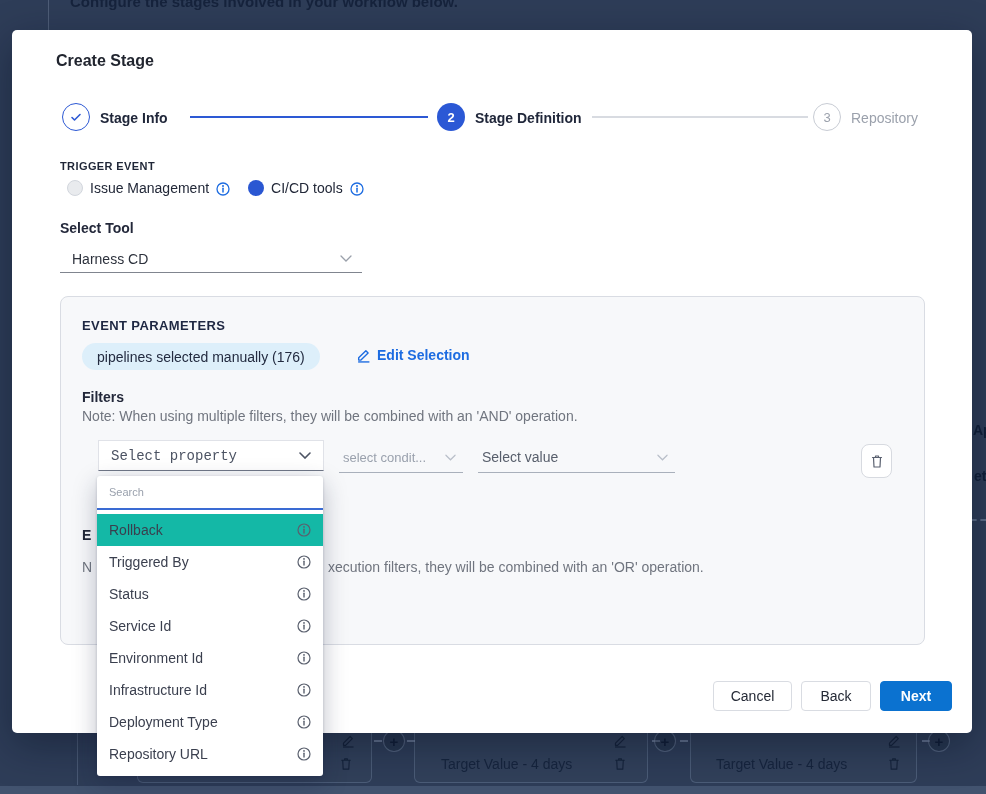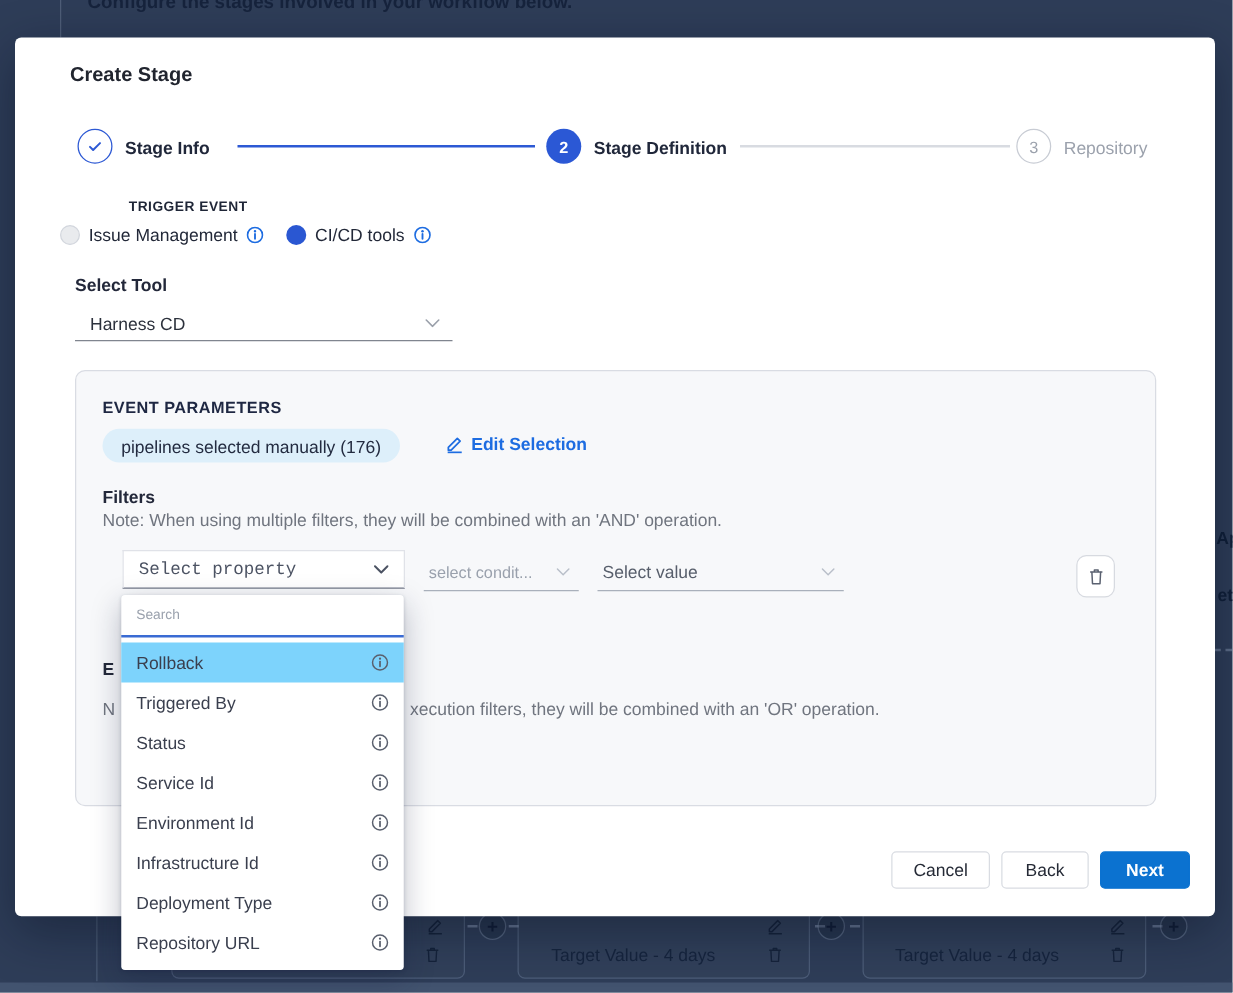--- a/index.html
+++ b/index.html
@@ -80,21 +80,21 @@
   
   .dropdown { left:85px; top:446px; width:226px; background:#fff; border-radius:3px; padding-bottom:6px;
               box-shadow:0 8px 24px rgba(20,30,60,.28), 0 1px 3px rgba(20,30,60,.2); z-index:30; }
   .dd-search { height:34px; border-bottom:2px solid #3a6bd3; display:flex; align-items:center; padding:0 12px; }
   .dd-search input { border:none; outline:none; width:100%; font-size:11px; color:#3a3f4e;
                      font-family:"Liberation Sans", sans-serif; background:transparent; }
   .dd-search input::placeholder { color:#9aa1ad; }
   .dd-list { padding-top:4px; }
   .dd-item { height:32px; display:flex; align-items:center; justify-content:space-between;
              padding:0 12px; cursor:pointer; }
-  .dd-item.hl { background:#7dd3fc; }
+  .dd-item.hl { background:#14b8a6; }
   .dd-label { font-size:14px; color:#3a3f4e; }
 
   
   .btn { height:30px; border-radius:4px; display:flex; align-items:center; justify-content:center;
          font-size:14px; cursor:pointer; }
   .btn-ghost { background:#fff; border:1px solid #d9dce2; color:#252a36; }
   .btn-primary { background:#0b72d0; border:1px solid #0b72d0; color:#fff; font-weight:600; }
 </style>
 </head>
 <body>
@@ -179,22 +179,22 @@
     <span>2</span>
   </div>
   <div class="abs step-label" style="left:463px; top:80px;">Stage Definition</div>
   <div class="abs step-line line-gray" style="left:580px; top:86px; width:216px;"></div>
 
   <div class="abs step-circle step-next" style="left:801px; top:73px;">
     <span>3</span>
   </div>
   <div class="abs step-label dim" style="left:839px; top:80px;">Repository</div>
 
-  <div class="abs section-label" style="left:48px; top:130px;margin-left:43px;">TRIGGER EVENT</div>
-  <div class="abs radio-row" style="left:36px; top:150px;">
+  <div class="abs section-label" style="left:48px; top:130px;">TRIGGER EVENT</div>
+  <div class="abs radio-row" style="left:55px; top:150px;align-items:flex-end;">
     <span class="radio radio-off"></span>
     <span class="radio-label">Issue Management</span>
     <span class="info-icon info-blue">
       <svg viewBox="0 0 14 14" width="14" height="14">
           <circle cx="7" cy="7" r="6" fill="none" stroke="currentColor" stroke-width="1.3"></circle>
           <line x1="7" y1="6.2" x2="7" y2="10" stroke="currentColor" stroke-width="1.5" stroke-linecap="round"></line>
           <circle cx="7" cy="3.9" r="1" fill="currentColor"></circle>
         </svg>
     </span>
     <span style="width:4px;"></span>

